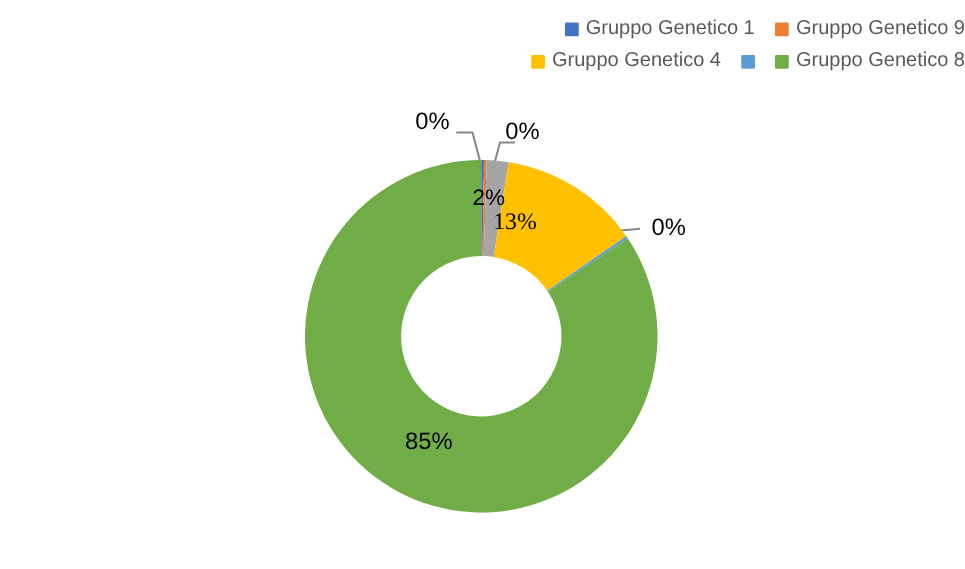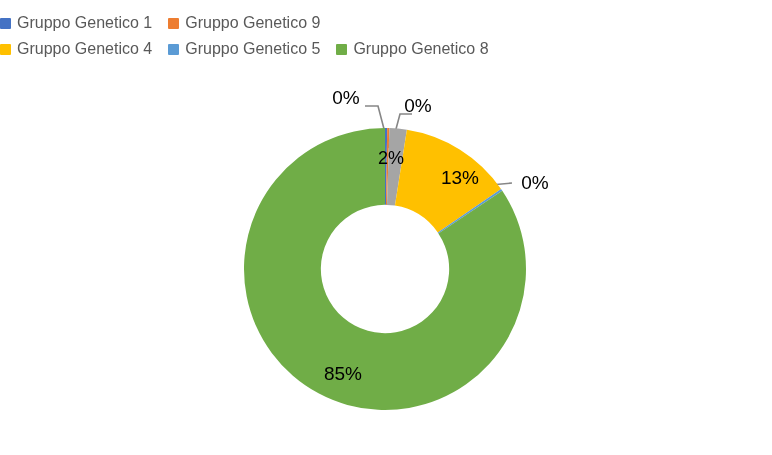--- a/index.html
+++ b/index.html
@@ -22,21 +22,21 @@
   }
 
   
   .legend {
     position: absolute;
     left: 0;
     top: 14px;
     width: 772px;
     display: flex;
     flex-direction: column;
-    align-items: flex-start;
+    align-items: flex-end;
     gap: 8px;
   }
   .legend-row {
     display: flex;
     flex-direction: row;
     align-items: center;
     justify-content: center;
     gap: 16px;
   }
   .legend-item {
@@ -106,21 +106,20 @@
       </div>
     </div>
 
     <div class="legend-row">
       <div class="legend-item">
         <span class="legend-swatch" style="background: rgb(255, 192, 0);"></span>
         <span class="legend-label">Gruppo Genetico 4</span>
       </div>
       <div class="legend-item">
         <span class="legend-swatch" style="background: rgb(91, 155, 213);"></span>
-        <span class="legend-label">Gruppo Genetico 5</span>
       </div>
       <div class="legend-item">
         <span class="legend-swatch" style="background: rgb(112, 173, 71);"></span>
         <span class="legend-label">Gruppo Genetico 8</span>
       </div>
     </div>
 
   </div>
 
   <div id="plot-area">
@@ -136,18 +135,18 @@
           <path d="M 389.39595815079775 50.068543071688794 A 141 141 0 0 1 406.89439926676596 51.7102470360887 L 394.9619516663785 127.62316240142036 A 64.155 64.155 0 0 0 387.000160958613 126.87618709761841 Z" fill="#A5A5A5" stroke="none"></path>
           <path d="M 406.89439926676596 51.7102470360887 A 141 141 0 0 1 501.0407250910056 110.90287071090707 L 437.7985299164075 154.5558061734627 A 64.155 64.155 0 0 0 394.9619516663785 127.62316240142036 Z" fill="#FFC000" stroke="none"></path>
           <path d="M 501.0407250910056 110.90287071090707 A 141 141 0 0 1 502.27536796990466 112.72172672111716 L 438.3602924263066 155.3833856581083 A 64.155 64.155 0 0 0 437.7985299164075 154.5558061734627 Z" fill="#5B9BD5" stroke="none"></path>
           <path d="M 502.27536796990466 112.72172672111716 A 141 141 0 1 1 385 50 L 385 126.845 A 64.155 64.155 0 1 0 438.3602924263066 155.3833856581083 Z" fill="#70AD47" stroke="none"></path>
         </g>
     </svg>
 
     <div class="data-label" id="lbl-gg1" style="left: 346px; top: 20px;">0%</div>
     <div class="data-label" id="lbl-gg2" style="left: 418px; top: 28px;">0%</div>
     <div class="data-label small" id="lbl-gg3" style="left: 391px; top: 80px;">2%</div>
-    <div class="data-label" id="lbl-gg4" style="left: 460px; top: 100px;">13%</div>
+    <div class="data-label" id="lbl-gg4" style="left: 412px; top: 100px; font-family: Liberation Serif, serif;">13%</div>
     <div class="data-label" id="lbl-gg5" style="left: 535px; top: 105px;">0%</div>
-    <div class="data-label" id="lbl-gg6" style="left: 343px; top: 296px;">85%</div>
+    <div class="data-label" id="lbl-gg6" style="left: 343px; top: 276px;">85%</div>
   </div>
 
 </div>
 
 </body></html>

